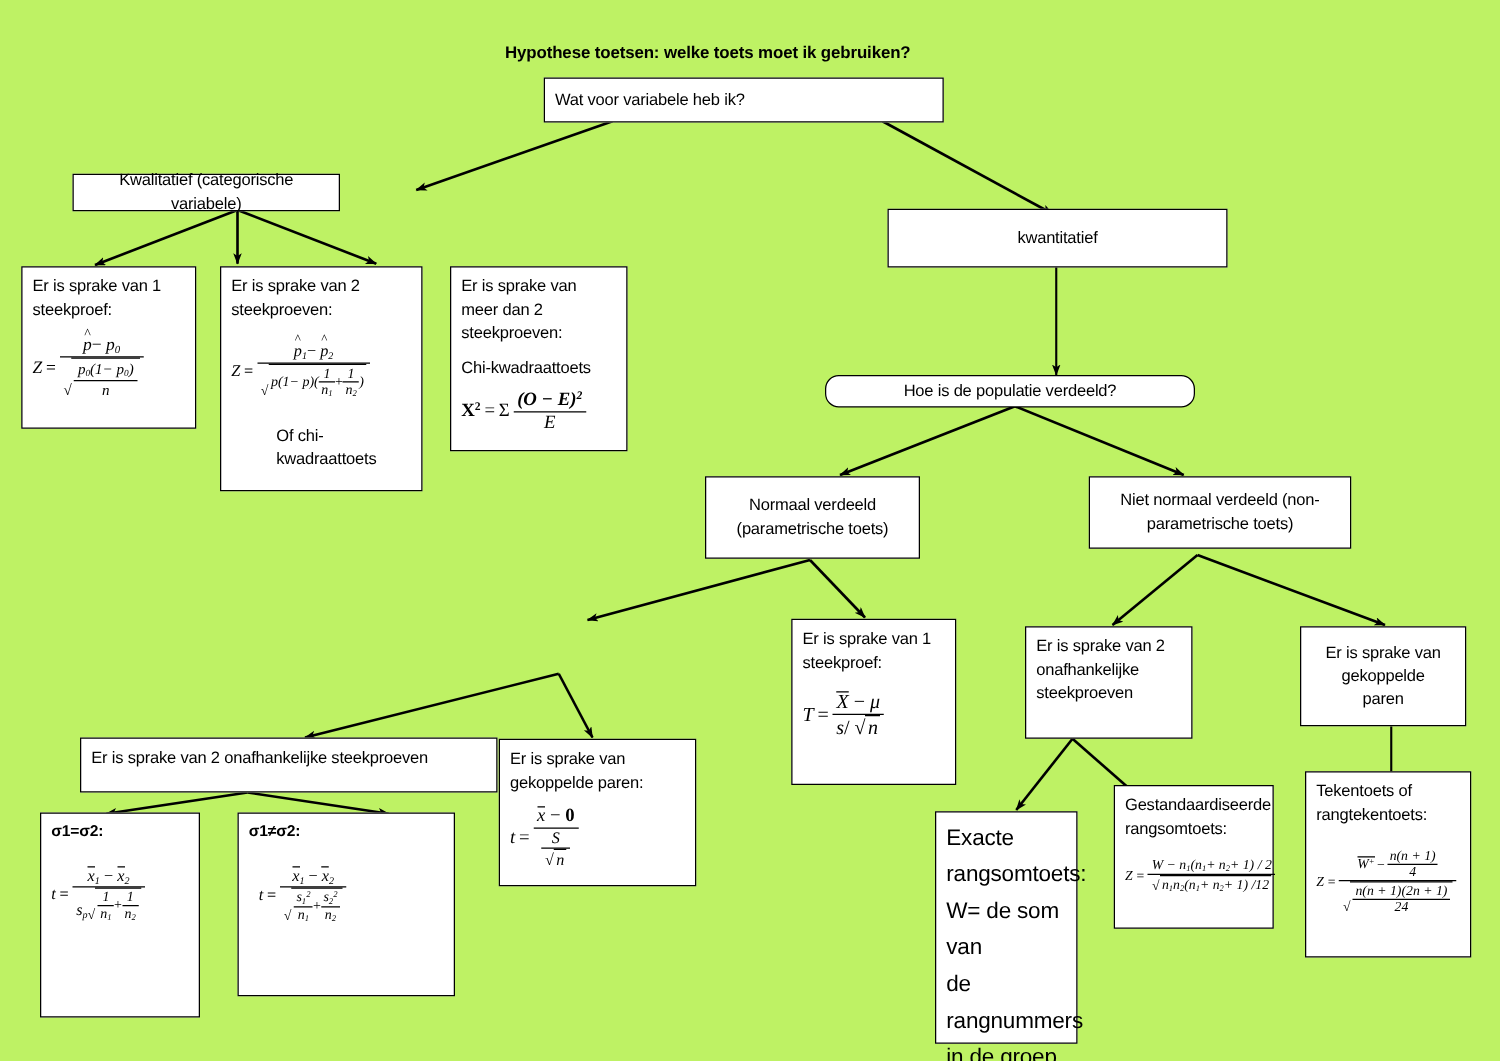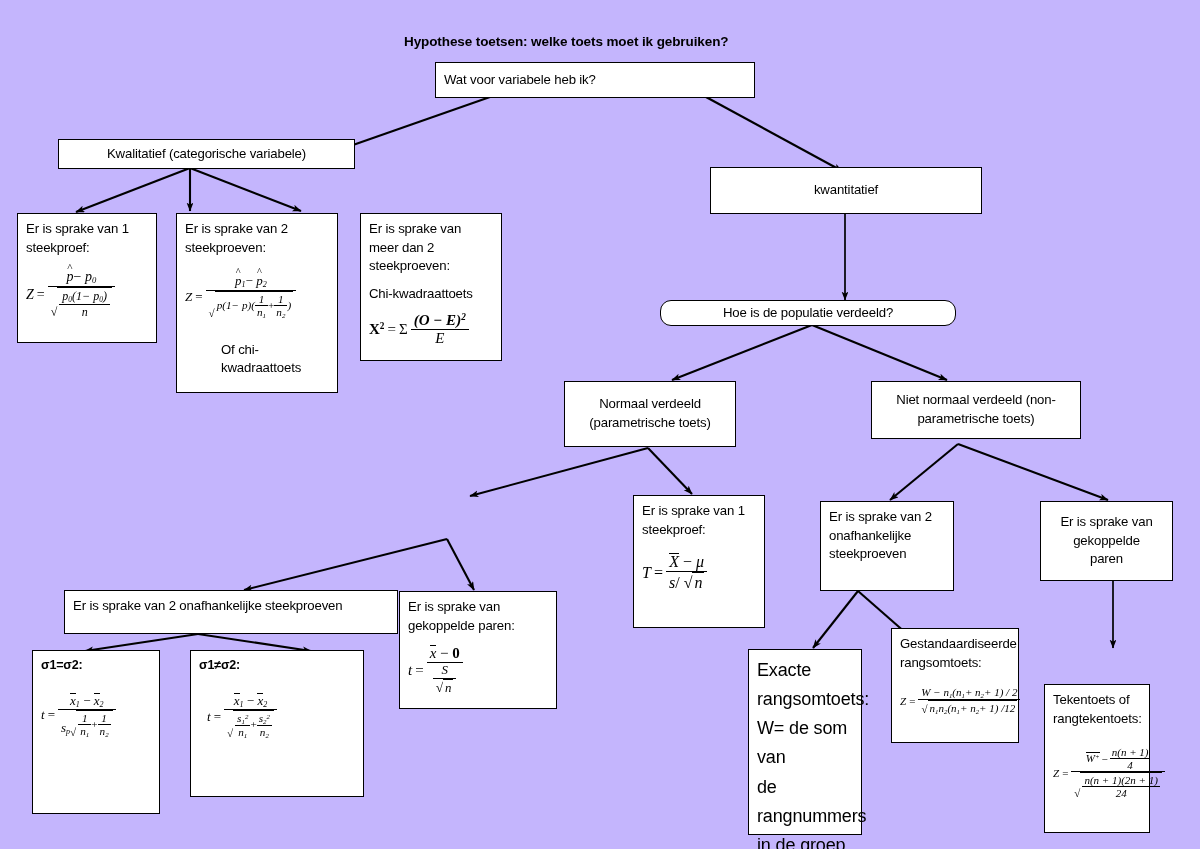--- a/index.html
+++ b/index.html
@@ -6,21 +6,21 @@
   body{
     font-family:"Liberation Sans","DejaVu Sans",sans-serif;
     color:#000;
     -webkit-font-smoothing:none;
   }
   #canvas{
     position:relative;
     width:1200px;
     height:849px;
     overflow:hidden;
-    background:#c4b5fd;
+    background:#bef264;
   }
   #arrows{
     position:absolute;
     left:0;top:0;
     width:1200px;height:849px;
     pointer-events:none;
   }
   .node{
     position:absolute;
     box-sizing:border-box;
@@ -129,21 +129,21 @@
   </svg>
 
   <div class="title" style="left:404px;top:34px;">Hypothese toetsen: welke toets moet ik gebruiken?</div>
 
   <div class="node" style="left:435px;top:62px;width:320px;height:36px;">
     <div class="txt l vmid">
         <span>Wat voor variabele heb ik?</span>
       </div>
   </div>
 
-  <div class="node" style="left:58px;top:139px;width:297px;height:30px;">
+  <div class="node" style="left:58px;top:139px;width:214px;height:30px;">
     <div class="txt c vmid">
         <span>Kwalitatief (categorische variabele)</span>
       </div>
   </div>
 
   <div class="node" style="left:710px;top:167px;width:272px;height:47px;">
     <div class="txt c vmid">
         <span>kwantitatief</span>
       </div>
   </div>
@@ -400,21 +400,21 @@
             <span class="rad">
               <span class="sign">√</span>
               <span class="radbody nowrap"><span>n</span><sub>1</sub><span>n</span><sub>2</sub><span>(n</span><sub>1</sub><span>+ n</span><sub>2</sub><span>+ 1) /12</span></span>
             </span>
           </span>
         </span>
       </span>
     </div>
   </div>
 
-  <div class="node" style="left:1044px;top:684px;width:106px;height:149px;">
+  <div class="node" style="left:1044px;top:617px;width:133px;height:149px;">
     <div class="txt l">
       <div>Tekentoets of</div>
       <div>rangtekentoets:</div>
     </div>
     <div class="formula" style="font-size:11px;margin-top:18px;">
       <span class="eq">
         <span>Z</span>
         <span class="upr">=</span>
         <span class="fr">
           <span class="nu nowrap" style="display:flex;align-items:center;justify-content:center;gap:2px;">

